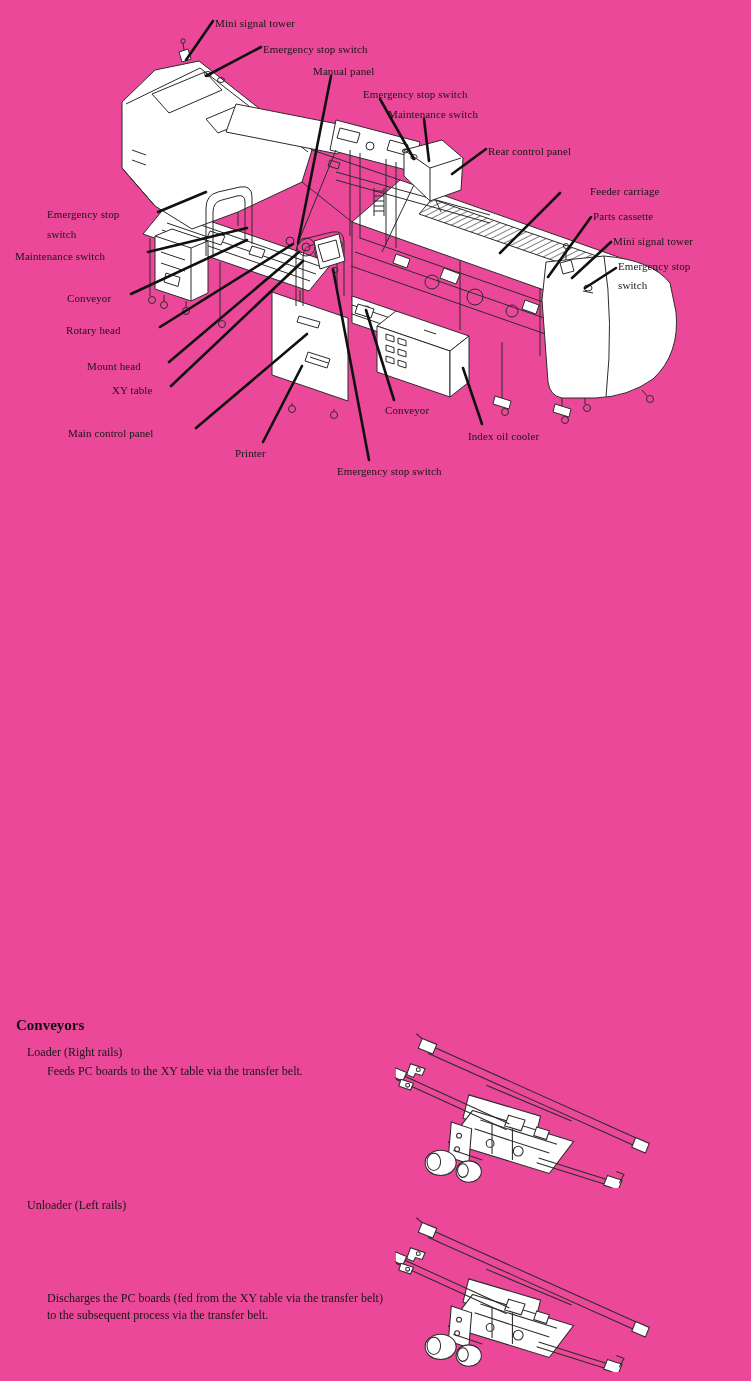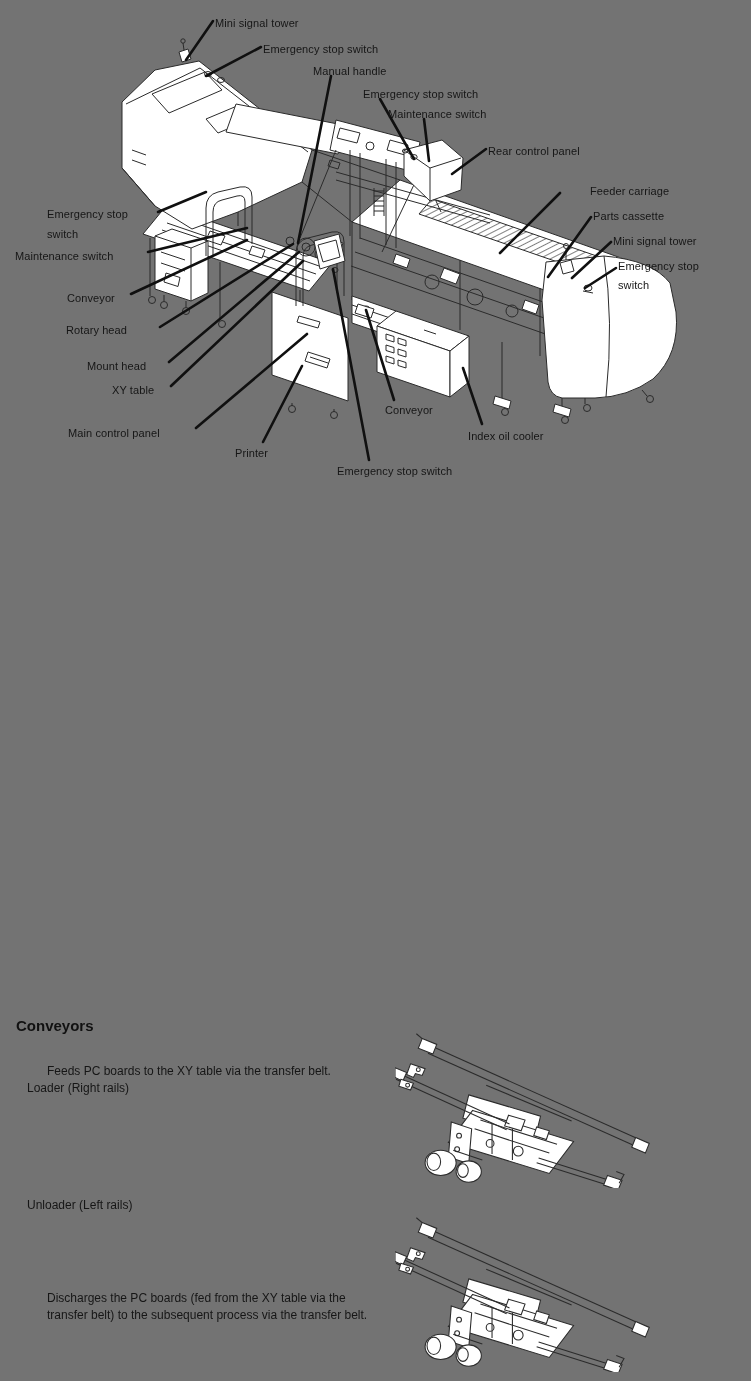--- a/index.html
+++ b/index.html
@@ -1,34 +1,34 @@
 <!DOCTYPE html>
 <html><head>
 <meta charset="utf-8">
 <style>
   html,body{margin:0;padding:0;background:#e8e8e8;}
   .page{
     position:relative;width:751px;height:1381px;margin:0 auto;
-    background:#737373;overflow:hidden;
-    font-family:Liberation Sans, sans-serif;color:#161616;
+    background:#ec4899;overflow:hidden;
+    font-family:Liberation Serif, serif;color:#161616;
   }
   .figure-layer{position:absolute;left:0;top:0;}
   .dlabel{
     position:absolute;
     font-size:11px;line-height:19px;letter-spacing:.1px;
     white-space:nowrap;color:#161616;
   }
   .dlabel.wrap{white-space:normal;width:88px;}
   .section-heading{
     position:absolute;left:16px;top:1017px;
     font-size:15px;font-weight:bold;color:#111;
   }
   .item-title{position:absolute;font-size:12px;color:#161616;white-space:nowrap;}
   .item-desc{position:absolute;font-size:12px;line-height:17px;color:#161616;}
-  .loader-title{left:27px;top:1045px;margin-top:36px;}
+  .loader-title{left:27px;top:1045px;}
   .loader-desc{left:47px;top:1063px;white-space:nowrap;}
   .unloader-title{left:27px;top:1198px;}
   .unloader-desc{left:47px;top:1290px;width:338px;}
   svg{display:block;}
 </style>
 </head>
 <body>
 
 <div class="page">
 
@@ -273,21 +273,21 @@
       <line x1="196" y1="428" x2="307" y2="334"></line>
       <line x1="263" y1="442" x2="302" y2="366"></line>
       <line x1="369" y1="460" x2="333" y2="269"></line>
       <line x1="394" y1="400" x2="366" y2="310"></line>
       <line x1="482" y1="424" x2="463" y2="368"></line>
     </g>
   </svg>
 
   <div class="dlabel" style="left:215px;top:14px">Mini signal tower</div>
   <div class="dlabel" style="left:263px;top:40px">Emergency stop switch</div>
-  <div class="dlabel" style="left:313px;top:62px">Manual handle</div>
+  <div class="dlabel" style="left:313px;top:62px">Manual panel</div>
   <div class="dlabel" style="left:363px;top:85px">Emergency stop switch</div>
   <div class="dlabel" style="left:388px;top:105px">Maintenance switch</div>
   <div class="dlabel" style="left:488px;top:142px">Rear control panel</div>
   <div class="dlabel" style="left:590px;top:182px">Feeder carriage</div>
   <div class="dlabel" style="left:593px;top:207px">Parts cassette</div>
   <div class="dlabel" style="left:613px;top:232px">Mini signal tower</div>
   <div class="dlabel wrap" style="left:618px;top:257px">Emergency stop switch</div>
   <div class="dlabel wrap" style="left:47px;top:204px;line-height:20px">Emergency stop switch</div>
   <div class="dlabel" style="left:15px;top:247px">Maintenance switch</div>
   <div class="dlabel" style="left:67px;top:289px">Conveyor</div>

